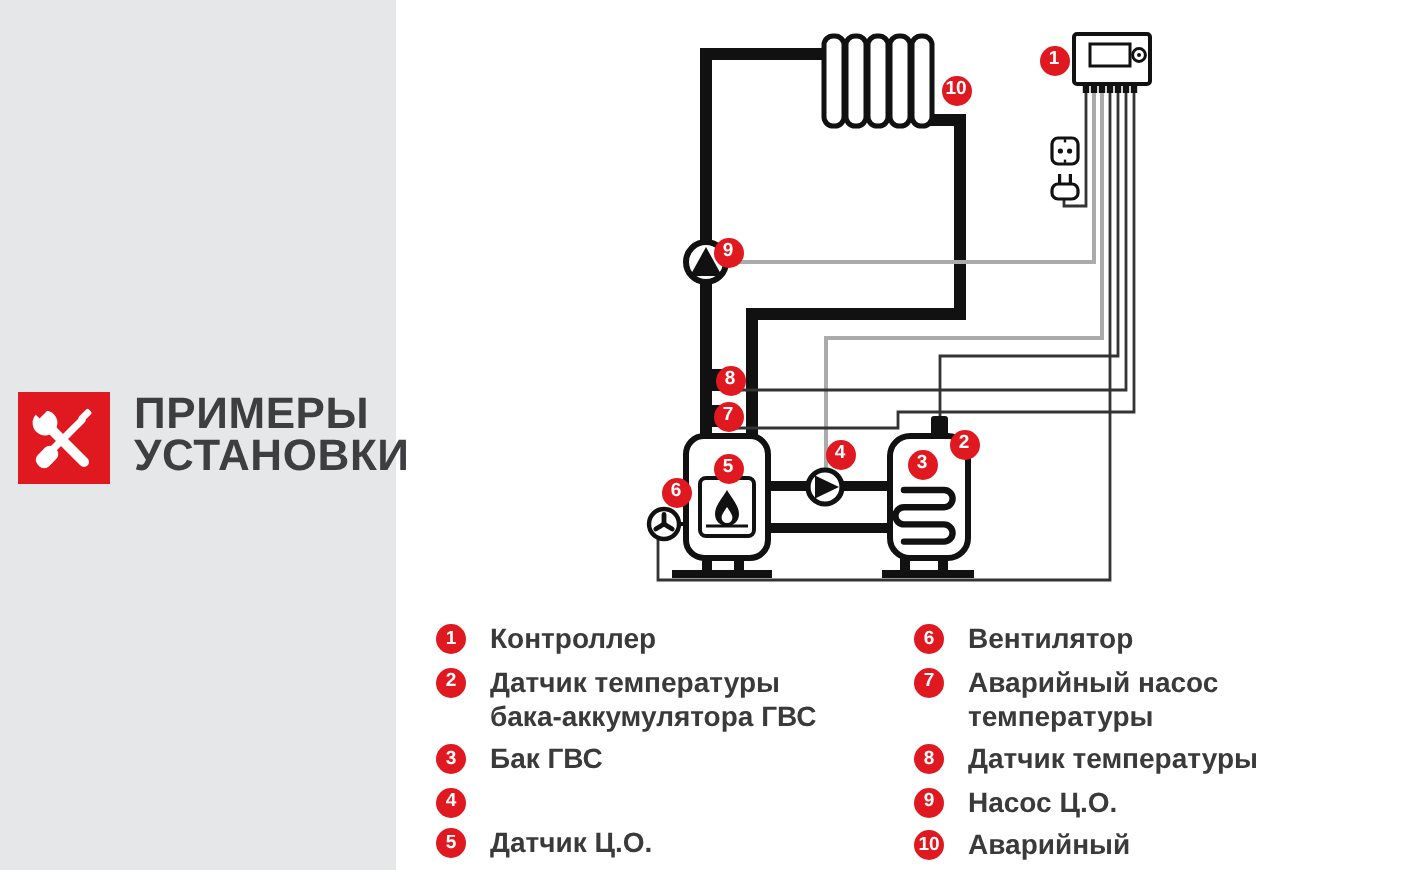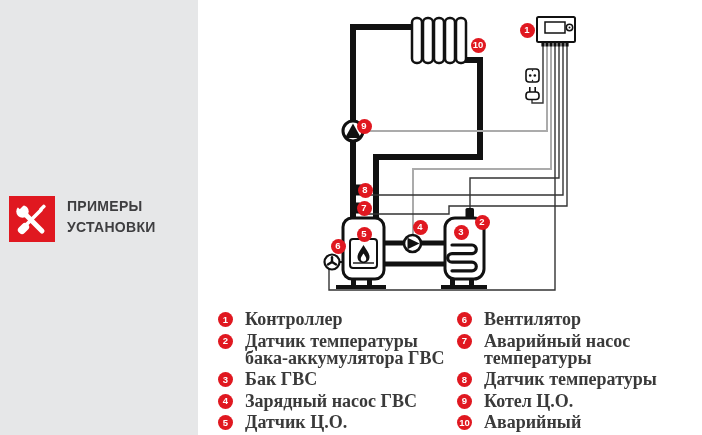--- a/index.html
+++ b/index.html
@@ -7,34 +7,34 @@
     --panel:#e6e7e8;
     --ink:#3a3a3a;
     --line:#111111;
     --wire:#ababab;
   }
   html,body{margin:0;padding:0;background:#fff;}
   .canvas{position:relative;width:702px;height:435px;background:#ffffff;overflow:hidden;
           font-family:"Liberation Sans",sans-serif;}
   .left-strip{position:absolute;left:0;top:0;width:198px;height:435px;background:var(--panel);}
   .brand-icon{position:absolute;left:9px;top:196px;width:46px;height:46px;background:var(--red);}
-  .brand-title{position:absolute;left:67px;top:196px;font-size:14px;font-weight:bold;
+  .brand-title{position:absolute;left:67px;top:196px;font-size:22px;font-weight:bold;
                color:#3e3e40;line-height:21px;letter-spacing:.3px;white-space:pre-line;}
   .diagram-svg{position:absolute;left:0;top:0;width:702px;height:435px;}
   .badge{position:absolute;width:15px;height:15px;border-radius:50%;background:var(--red);
          color:#fff;font-size:9.5px;font-weight:bold;display:flex;align-items:center;
          justify-content:center;line-height:1;}
   .legend-col{position:absolute;top:311px;width:230px;}
   #legend-left{left:218px;}
   #legend-right{left:457px;}
   .legend-item{display:flex;align-items:flex-start;gap:12px;margin-bottom:4.5px;}
   .legend-item .lbadge{flex:0 0 15px;width:15px;height:15px;border-radius:50%;background:var(--red);
         color:#fff;font-size:9.5px;font-weight:bold;display:flex;align-items:center;
         justify-content:center;margin-top:1px;line-height:1;}
-  .legend-label{font-size:18px;font-weight:bold;color:var(--ink);line-height:17px;white-space:pre-line;font-family:Liberation Serif, serif;}
+  .legend-label{font-size:14px;font-weight:bold;color:var(--ink);line-height:17px;white-space:pre-line;}
 </style>
 </head>
 <body>
 
 <div class="canvas">
 
   <div class="left-strip"></div>
 
   <div class="brand-icon">
     <svg width="46" height="46" viewBox="0 0 46 46">
@@ -181,21 +181,20 @@
         <span class="lbadge">2</span>
         <span class="legend-label">Датчик температуры
 бака-аккумулятора ГВС</span>
       </div>
       <div class="legend-item">
         <span class="lbadge">3</span>
         <span class="legend-label">Бак ГВС</span>
       </div>
       <div class="legend-item">
         <span class="lbadge">4</span>
-        <span class="legend-label">Зарядный насос ГВС</span>
       </div>
       <div class="legend-item">
         <span class="lbadge">5</span>
         <span class="legend-label">Датчик Ц.О.</span>
       </div>
     </div>
   <div class="legend-col" id="legend-right">
       <div class="legend-item">
         <span class="lbadge">6</span>
         <span class="legend-label">Вентилятор</span>
@@ -204,21 +203,21 @@
         <span class="lbadge">7</span>
         <span class="legend-label">Аварийный насос
 температуры</span>
       </div>
       <div class="legend-item">
         <span class="lbadge">8</span>
         <span class="legend-label">Датчик температуры</span>
       </div>
       <div class="legend-item">
         <span class="lbadge">9</span>
-        <span class="legend-label">Котел Ц.О.</span>
+        <span class="legend-label">Насос Ц.О.</span>
       </div>
       <div class="legend-item">
         <span class="lbadge">10</span>
         <span class="legend-label">Аварийный</span>
       </div>
     </div>
 
 </div>
 
 </body></html>

